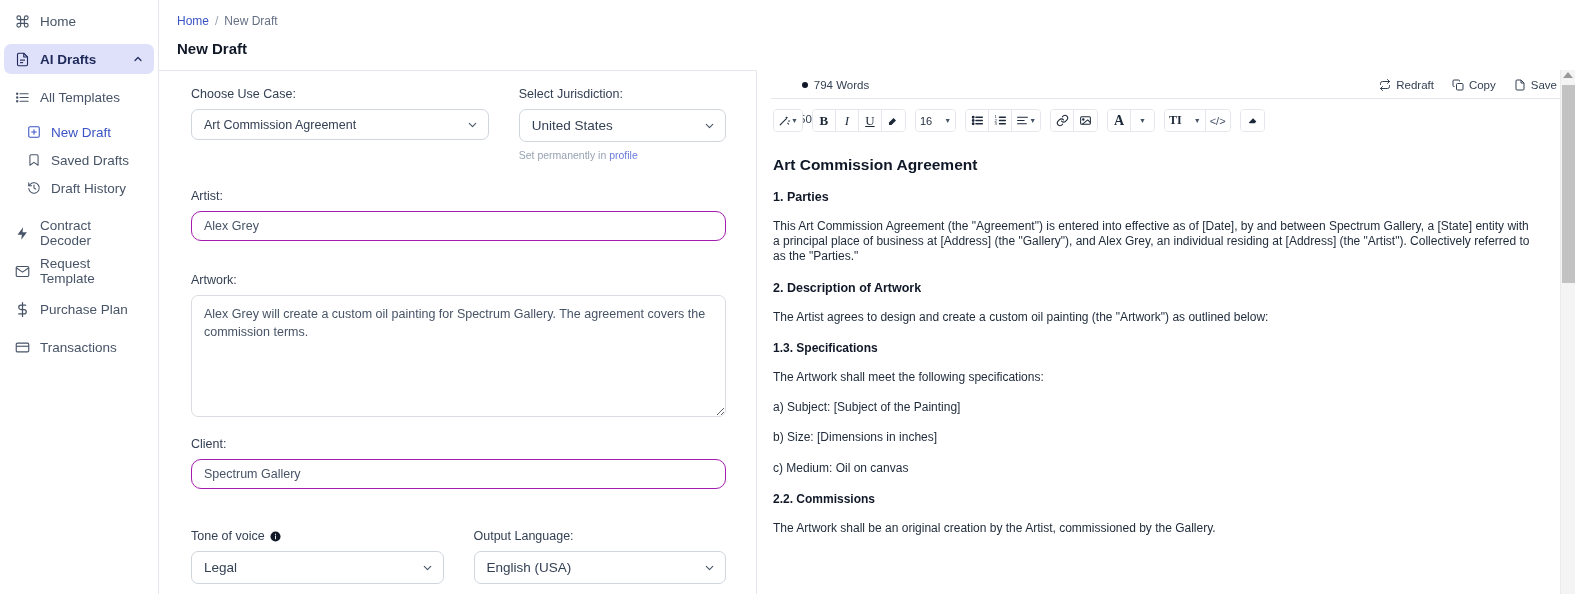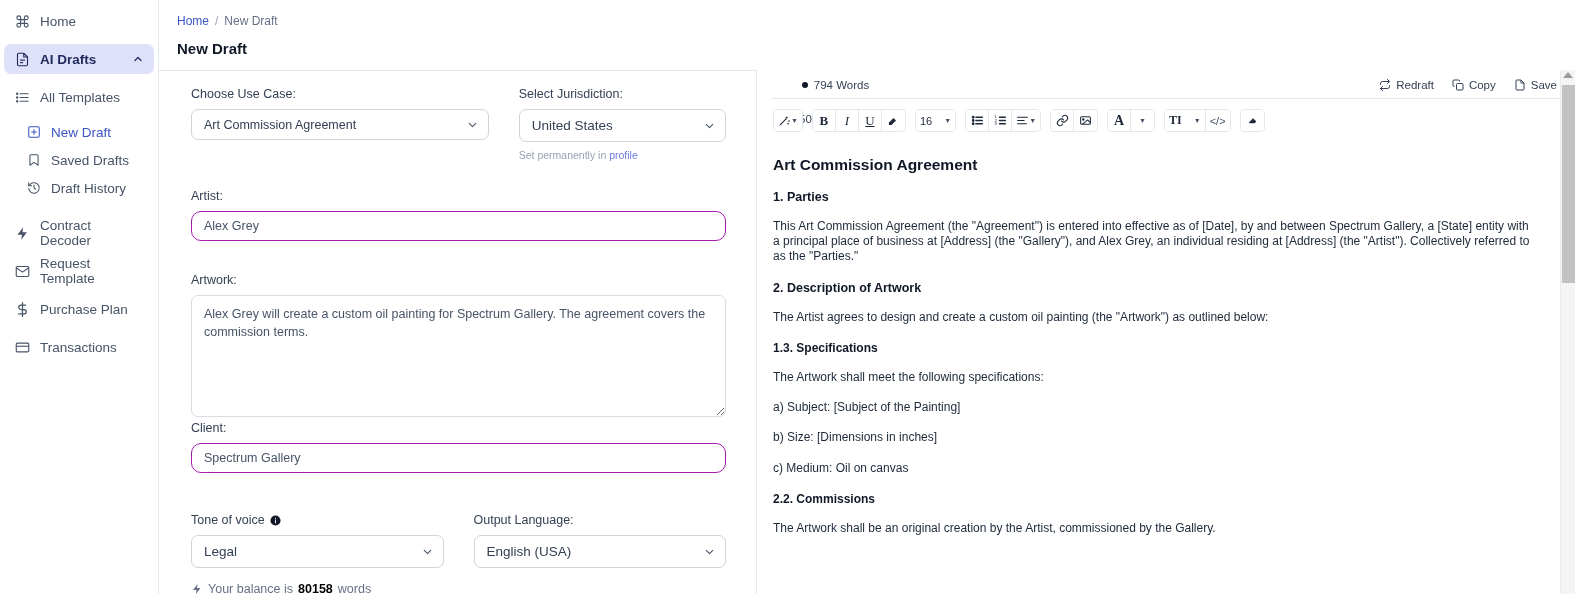--- a/index.html
+++ b/index.html
@@ -404,21 +404,21 @@
         <div style="margin-top:28px;">
           <div class="fld-label">Artist:</div>
           <input class="txt-input" value="Alex Grey" style="">
         </div>
 
         <div style="margin-top:32px;">
           <div class="fld-label">Artwork:</div>
           <textarea class="txt-area" style="">Alex Grey will create a custom oil painting for Spectrum Gallery. The agreement covers the commission terms.</textarea>
         </div>
 
-        <div style="margin-top:0;">
+        <div style="margin-top:16px;">
           <div class="fld-label">Client:</div>
           <input class="txt-input" value="Spectrum Gallery" style="">
         </div>
 
         <div class="row2" style="margin-top:40px;">
           <div class="col" style="width:270px;">
             <div class="fld-label">
               <span>Tone of voice</span>
               <span>
                 <svg width="11" height="11" viewBox="0 0 24 24" fill="#101828">

